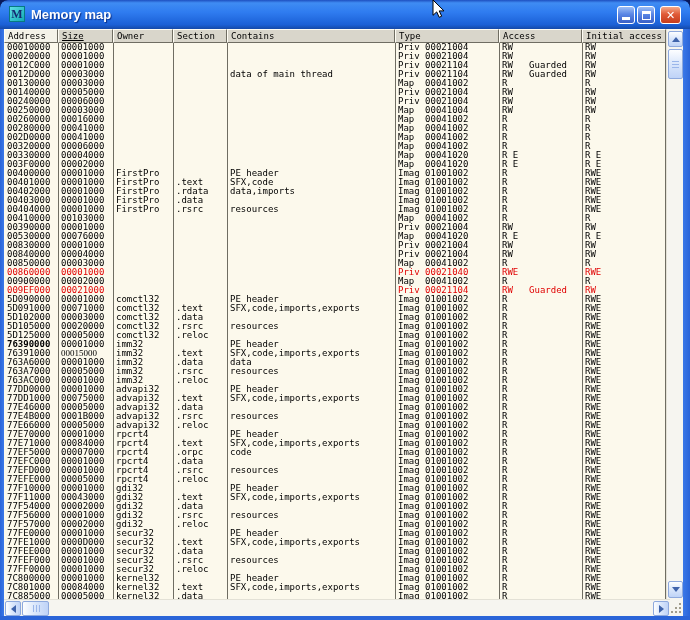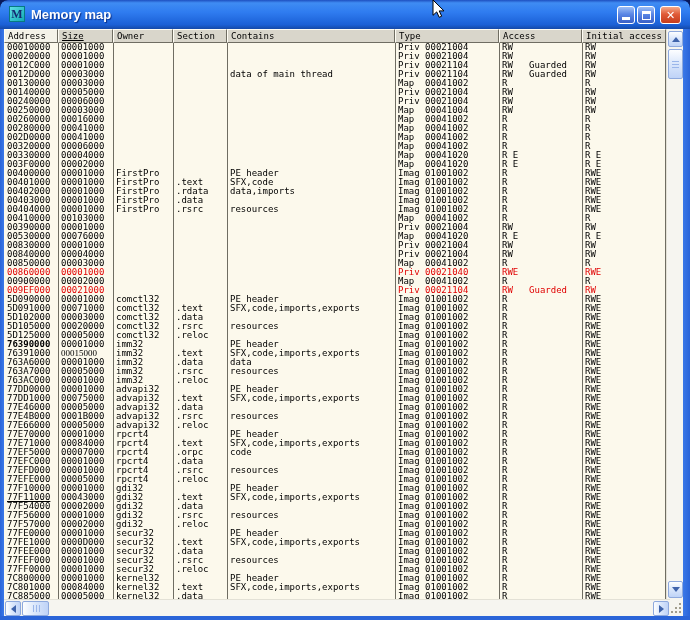--- a/index.html
+++ b/index.html
@@ -640,21 +640,21 @@
           <span class="tcell" style="width: 54px;">77F10000</span>
           <span class="tcell" style="width: 55px;">00001000</span>
           <span class="tcell" style="width: 60px;">gdi32</span>
           <span class="tcell" style="width: 54px;"></span>
           <span class="tcell" style="width: 168px;">PE header</span>
           <span class="tcell" style="width: 104px;">Imag 01001002</span>
           <span class="tcell" style="width: 83px;">R</span>
           <span class="tcell" style="width: 84px;">RWE</span>
         </div>
         <div class="trow">
-          <span class="tcell" style="width: 54px; text-decoration: underline;">77F11000</span>
+          <span class="tcell" style="width: 54px;">77F11000</span>
           <span class="tcell" style="width: 55px;">00043000</span>
           <span class="tcell" style="width: 60px;">gdi32</span>
           <span class="tcell" style="width: 54px;">.text</span>
           <span class="tcell" style="width: 168px;">SFX,code,imports,exports</span>
           <span class="tcell" style="width: 104px;">Imag 01001002</span>
           <span class="tcell" style="width: 83px;">R</span>
           <span class="tcell" style="width: 84px;">RWE</span>
         </div>
         <div class="trow">
           <span class="tcell" style="width: 54px;">77F54000</span>

